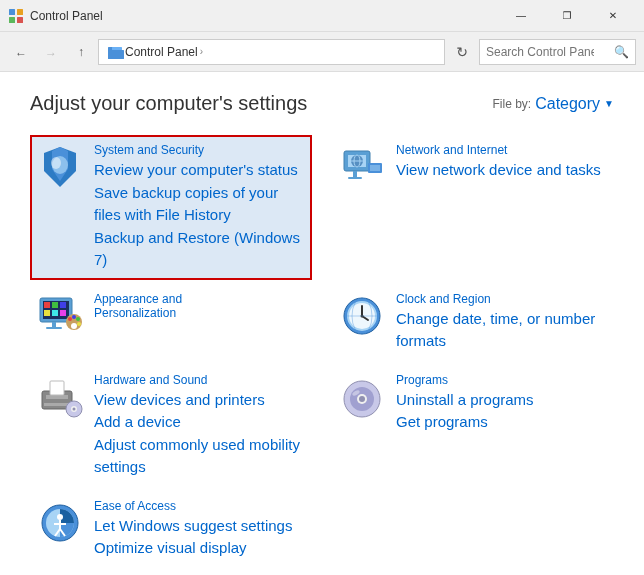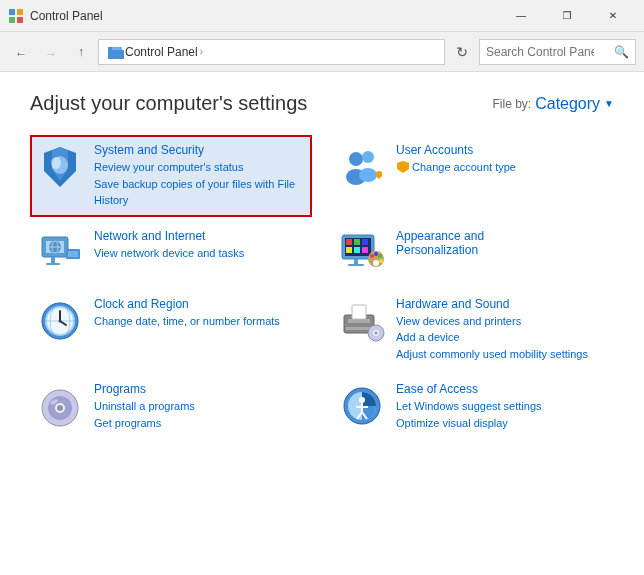--- a/index.html
+++ b/index.html
@@ -202,21 +202,21 @@
     }
     .category-title {
       font-size: 12px;
       color: #0066cc;
       font-weight: normal;
       margin-bottom: 2px;
       cursor: pointer;
     }
     .category-link {
       display: block;
-      font-size: 11px;
+      font-size: 15px;
       color: #0066cc;
       line-height: 1.5;
       cursor: pointer;
     }
 
     
     .icon-shield {
       position: relative;
       width: 48px;
       height: 48px;
@@ -306,45 +306,24 @@
           <polygon points="24,4 40,10 40,28 24,44 8,28 8,10" fill="#1a6fbf" opacity="0.9"></polygon>
           <polygon points="24,4 32,8 32,26 24,38 16,26 16,8" fill="#4a90d9"></polygon>
           <ellipse cx="24" cy="22" rx="8" ry="9" fill="#a8d4f5" opacity="0.7"></ellipse>
           <ellipse cx="20" cy="20" rx="5" ry="6" fill="white" opacity="0.5"></ellipse>
         </svg>
       </div>
       <div class="category-text">
         <div class="category-title">System and Security</div>
         <a class="category-link">Review your computer's status</a>
         <a class="category-link">Save backup copies of your files with File History</a>
-      </div>
-    </div>
-
-    <div class="category-item">
-      <div class="category-icon icon-users">
-        <svg width="48" height="48" viewBox="0 0 48 48">
-
-          <circle cx="18" cy="16" r="7" fill="#4a90d9"></circle>
-          <ellipse cx="18" cy="34" rx="10" ry="8" fill="#4a90d9"></ellipse>
-          <circle cx="30" cy="14" r="6" fill="#6ab0f5"></circle>
-          <ellipse cx="30" cy="32" rx="9" ry="7" fill="#6ab0f5"></ellipse>
-
-          <polygon points="40,26 46,28 46,36 40,42 34,36 34,28" fill="#f0a000" transform="scale(0.5) translate(42,30)"></polygon>
-        </svg>
-      </div>
-      <div class="category-text">
-        <div class="category-title">User Accounts</div>
-        <div style="display:flex;align-items:center;gap:2px;">
-          <svg width="14" height="14" viewBox="0 0 14 14">
-            <polygon points="7,1 13,3 13,9 7,13 1,9 1,3" fill="#f0a000"></polygon>
-          </svg>
-          <a class="category-link">Change account type</a>
-        </div>
-      </div>
-    </div>
+        <a class="category-link">Backup and Restore (Windows 7)</a>
+      </div>
+    </div>
+
 
     <div class="category-item">
       <div class="category-icon icon-network">
         <svg width="48" height="48" viewBox="0 0 48 48">
 
           <rect x="6" y="8" width="26" height="20" rx="2" fill="#5a9fd4" stroke="#4080b0" stroke-width="1"></rect>
           <rect x="10" y="12" width="18" height="12" fill="#a8d4f5"></rect>
 
           <circle cx="19" cy="18" r="6" fill="#2060a0" opacity="0.6"></circle>
           <ellipse cx="19" cy="18" rx="3" ry="6" fill="none" stroke="#a8d4f5" stroke-width="1"></ellipse>

